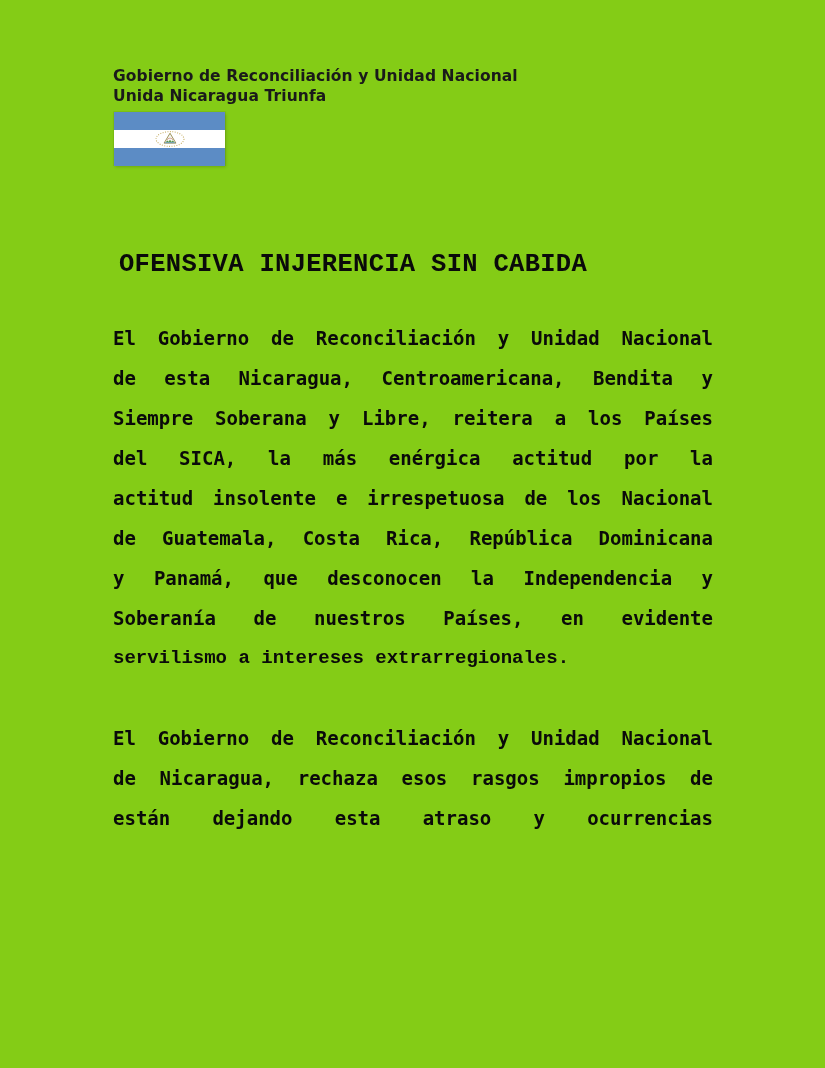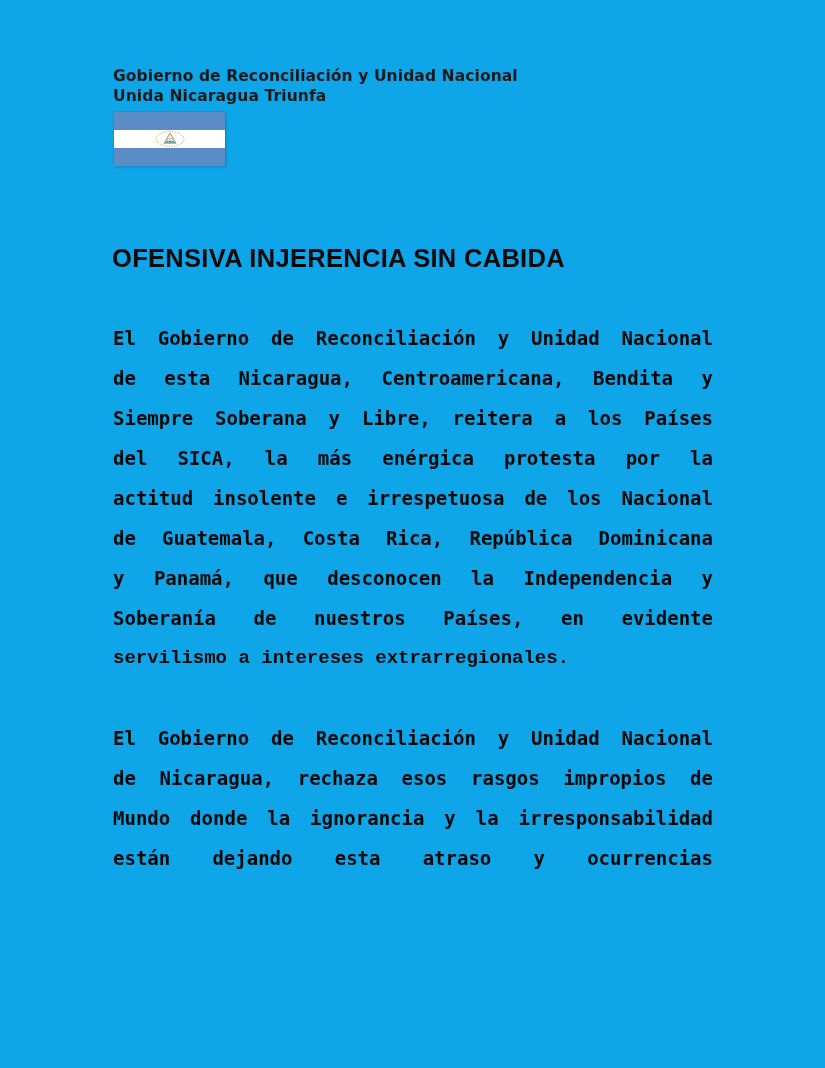--- a/index.html
+++ b/index.html
@@ -4,21 +4,21 @@
 <style>
   html, body {
     margin: 0;
     padding: 0;
     background: #ffffff;
   }
   .page {
     position: relative;
     width: 825px;
     height: 1068px;
-    background: #0ea5e9;
+    background: #84cc16;
     overflow: hidden;
     font-family: "DejaVu Sans Mono", "Liberation Mono", monospace;
   }
 
   
   .letterhead {
     position: absolute;
     left: 113px;
     top: 66px;
     font-family: "DejaVu Sans", "Liberation Sans", sans-serif;
@@ -50,22 +50,22 @@
     align-items: center;
     justify-content: center;
   }
   .emblem { width: 36px; height: 18px; display: block; }
 
   
   .title {
     position: absolute;
     left: 112px;
     top: 243px;
-    margin: 0;
-    font-family: Liberation Sans, sans-serif;
+    margin: 7px;
+    font-family: Liberation Mono, monospace;
     font-weight: bold;
     font-size: 25.5px;
     line-height: 30px;
     letter-spacing: 0.3px;
     color: #0a0a0a;
     white-space: nowrap;
   }
 
   
   .para {
@@ -113,28 +113,27 @@
     </div>
     <div class="stripe blue"></div>
   </div>
 
   <h1 class="title">OFENSIVA INJERENCIA SIN CABIDA</h1>
 
   <div class="para" id="para1">
     <div class="jline">El Gobierno de Reconciliación y Unidad Nacional</div>
     <div class="jline">de esta Nicaragua, Centroamericana, Bendita y</div>
     <div class="jline">Siempre Soberana y Libre, reitera a los Países</div>
-    <div class="jline">del SICA, la más enérgica protesta por la</div>
+    <div class="jline">del SICA, la más enérgica actitud por la</div>
     <div class="jline">actitud insolente e irrespetuosa de los Nacional</div>
     <div class="jline">de Guatemala, Costa Rica, República Dominicana</div>
     <div class="jline">y Panamá, que desconocen la Independencia y</div>
     <div class="jline">Soberanía de nuestros Países, en evidente</div>
     <div class="jline last">servilismo a intereses extrarregionales.</div>
   </div>
 
   <div class="para" id="para2">
     <div class="jline">El Gobierno de Reconciliación y Unidad Nacional</div>
     <div class="jline">de Nicaragua, rechaza esos rasgos impropios de</div>
-    <div class="jline">Mundo donde la ignorancia y la irresponsabilidad</div>
     <div class="jline">están dejando esta atraso y ocurrencias</div>
   </div>
 
 </div>
 
 </body></html>

